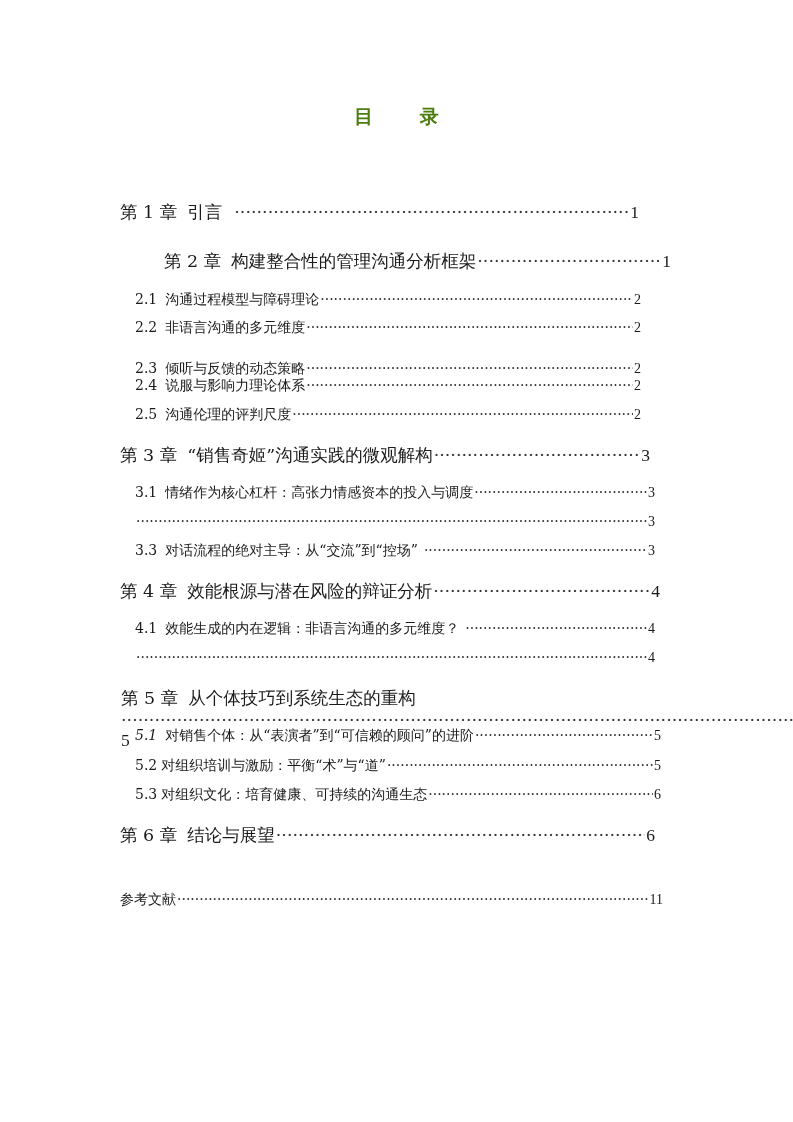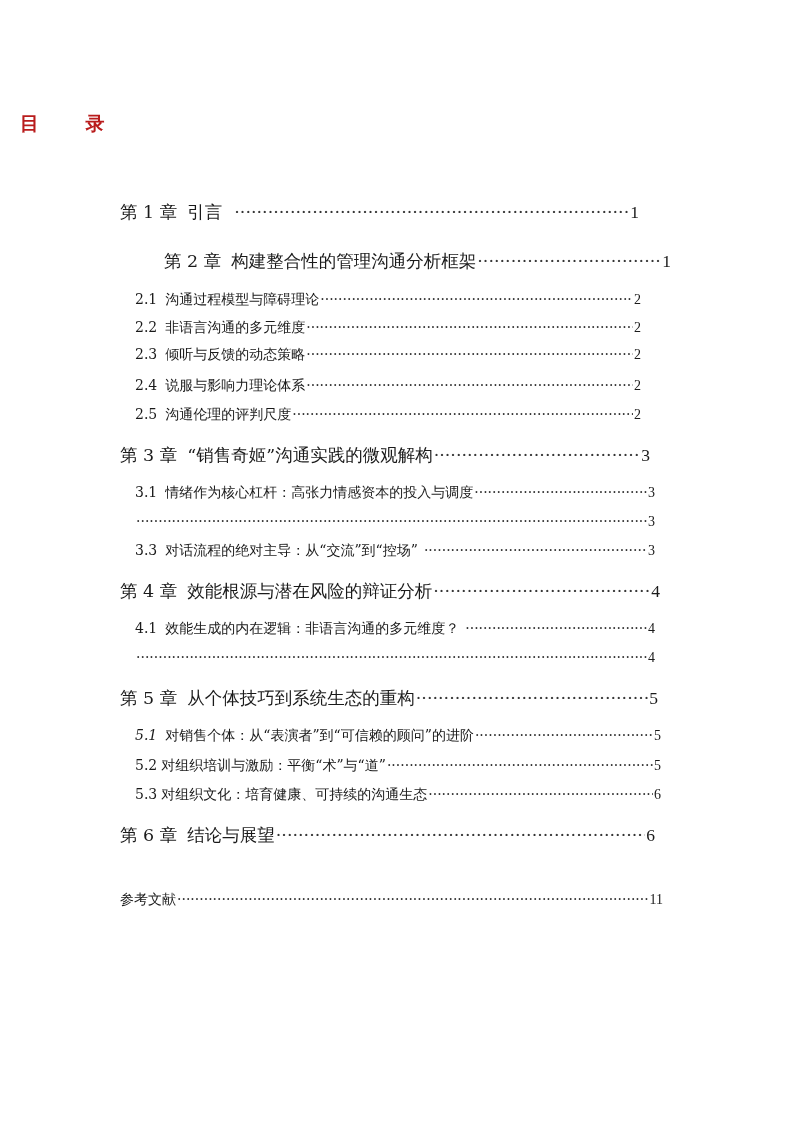--- a/index.html
+++ b/index.html
@@ -1,20 +1,20 @@
 <!DOCTYPE html>
 <html><head>
   <meta charset="utf-8">
   <style>
     html, body { margin: 0; padding: 0; background: #ffffff; }
     body { width: 793px; height: 1122px; position: relative; overflow: hidden;
            font-family: "DejaVu Serif", "Liberation Serif", serif; color: #1a1a1a; }
-    .title { position: absolute; top: 111px; left: 0; width: 793px; text-align: left;
+    .title { position: absolute; top: 104px; left: 0; width: 793px; text-align: center;
              font-family: "DejaVu Sans", sans-serif; font-weight: bold; font-size: 19px;
-             letter-spacing: 20px; text-indent: 20px; color: #b91c1c; }
+             letter-spacing: 20px; text-indent: 20px; color: #4d7c0f; }
     .toc-line { position: absolute; display: flex; align-items: baseline; white-space: nowrap; }
     .toc-line .label { flex: 0 0 auto; }
     .toc-line .num { margin-right: 8px; }
     .toc-line .leader { flex: 1 1 auto; overflow: hidden; margin: 0 1px; letter-spacing: 0; color: #333; }
     .toc-line .leader::before { content: "················································································································································"; }
     .toc-line .page { flex: 0 0 auto; font-family: "Liberation Serif", serif; }
     .chapter { font-size: 17.5px; left: 120px; }
     .chapter .num { margin-right: 10px; text-align: center; }
     .section { font-size: 14px; left: 135px; }
     .refs { font-size: 14px; left: 120px; }
@@ -39,21 +39,21 @@
 <div class="toc-line section" style="top:291px; width:506px;">
   <span class="label"><span class="num">2.1</span><span>沟通过程模型与障碍理论</span></span>
   <span class="leader"></span>
   <span class="page">2</span>
 </div>
 <div class="toc-line section" style="top:319px; width:506px;">
   <span class="label"><span class="num">2.2</span><span>非语言沟通的多元维度</span></span>
   <span class="leader"></span>
   <span class="page">2</span>
 </div>
-<div class="toc-line section" style="top:346px; width:506px;justify-content:flex-end;">
+<div class="toc-line section" style="top:360px; width:506px;justify-content:flex-end;">
   <span class="label"><span class="num">2.3</span><span>倾听与反馈的动态策略</span></span>
   <span class="leader"></span>
   <span class="page">2</span>
 </div>
 <div class="toc-line section" style="top:377px; width:506px;">
   <span class="label"><span class="num">2.4</span><span>说服与影响力理论体系</span></span>
   <span class="leader"></span>
   <span class="page">2</span>
 </div>
 <div class="toc-line section" style="top:406px; width:506px;">
@@ -92,21 +92,21 @@
 <div class="toc-line section" style="top:620px; width:520px;">
   <span class="label"><span class="num">4.1</span><span>效能生成的内在逻辑：非语言沟通的多元维度？</span></span>
   <span class="leader" style="margin-left:6px;"></span>
   <span class="page">4</span>
 </div>
 <div class="toc-line section" style="top:649px; width:520px;">
   <span class="leader"></span>
   <span class="page">4</span>
 </div>
 
-<div class="toc-line chapter" style="top:686px; width:538px;">
+<div class="toc-line chapter" style="top:686px; width:538px;flex-direction:column;">
   <span class="label"><span class="num">第 5 章</span><span>从个体技巧到系统生态的重构</span></span>
   <span class="leader"></span>
   <span class="page">5</span>
 </div>
 
 <div class="toc-line section" style="top:727px; width:526px;">
   <span class="label"><span class="num" style="margin-right:8px;font-style:italic;">5.1</span><span>对销售个体：从“表演者”到“可信赖的顾问”的进阶</span></span>
   <span class="leader"></span>
   <span class="page">5</span>
 </div>

